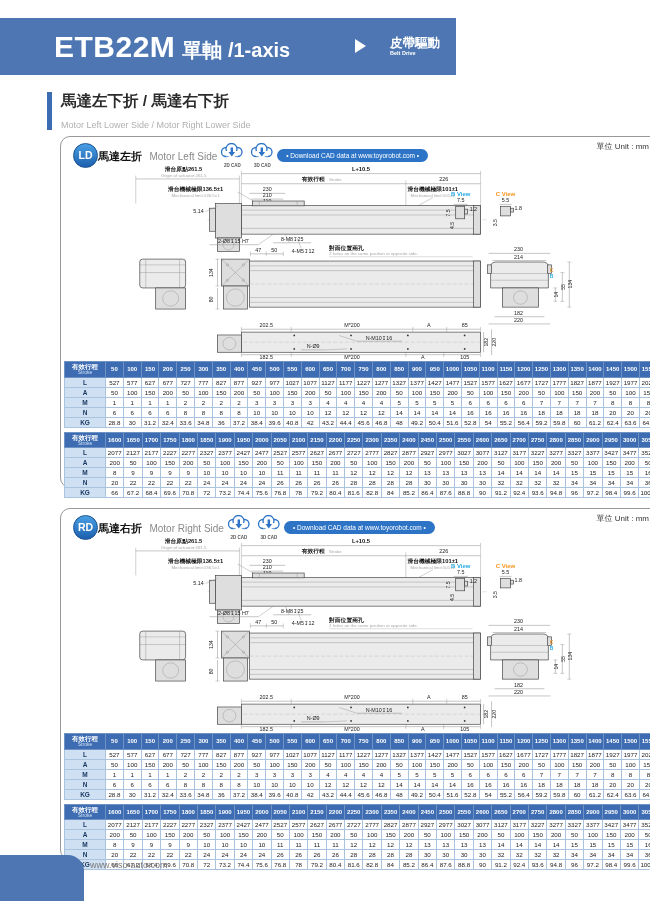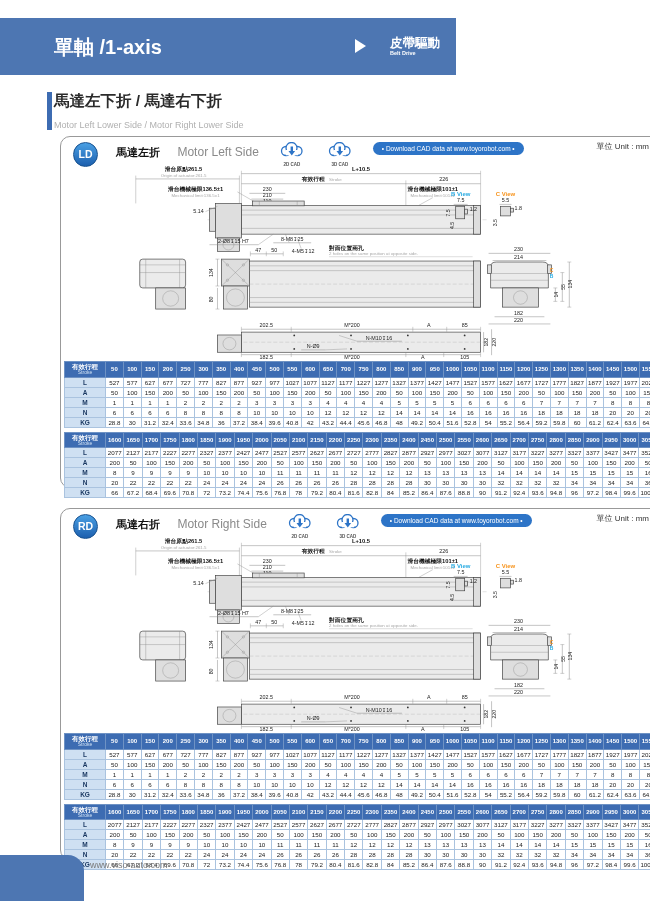--- a/index.html
+++ b/index.html
@@ -9,31 +9,31 @@
   .band{position:absolute;top:18px;left:0;width:456px;height:57px;background:#4d76b2}
   .band-title{position:absolute;left:54px;top:50%;transform:translateY(-50%);color:#fff;display:flex;align-items:baseline;gap:7px;white-space:nowrap}
   .band-title .model{font-size:30px;font-weight:bold;letter-spacing:.5px}
   .band-title .axis{font-size:20px;font-weight:bold}
   .drive{position:absolute;right:16px;top:50%;transform:translateY(-50%);display:flex;align-items:center;gap:24px;color:#fff}
   .drive .tri{width:0;height:0;border-left:11px solid #fff;border-top:7px solid transparent;border-bottom:7px solid transparent}
   .drive .cn{font-size:12.5px;font-weight:bold;line-height:1.1}
   .drive .en{font-size:5.5px;font-weight:bold;line-height:1.1}
 
   
-  .section{position:absolute;top:92px;left:47px;border-left:5px solid #3d6cb2;padding-left:2px}
+  .section{position:absolute;top:92px;left:47px;border-left:5px solid #3d6cb2;padding-left:9px}
   .section .t{font-size:15.5px;font-weight:bold;color:#2b2b2b;line-height:1.15}
   .section .s{font-size:9px;color:#b0b0b0;margin-top:10px}
 
   
   .panel{position:absolute;left:60px;width:602px;height:352px;border:1.5px solid #999;border-radius:10px;background:#fff;box-sizing:border-box}
   .unit{position:absolute;top:4px;right:12px;font-size:8px;color:#333}
-  .phead{position:absolute;top:5px;left:12px;display:flex;align-items:flex-start;gap:18px;height:26px}
+  .phead{position:absolute;top:5px;left:12px;display:flex;align-items:center;gap:0;height:26px}
   .badge{width:23px;height:23px;border-radius:50%;background:linear-gradient(#4aa0e4,#1c5fae);border:1px solid #17518f;color:#fff;font-size:10.5px;font-weight:bold;text-align:center;line-height:23px}
   .ptit .cn{font-size:11px;font-weight:bold;color:#111}
-  .ptit .en{font-size:12px;color:#8a8a8a;margin-left:13px}
+  .ptit .en{font-size:10px;color:#8a8a8a;margin-left:3px}
   .cad{display:flex;flex-direction:column;align-items:center;width:30px}
   .cad .clabel{font-size:4.5px;font-weight:bold;color:#555;margin-top:1px}
   .pill{background:#2d74c7;color:#fff;font-size:6.5px;padding:3px 9px;border-radius:9px;white-space:nowrap}
   .draw{position:absolute;top:28px;left:1px;width:598px;height:194px}
   .tables{position:absolute;left:3px;right:3px;top:224px}
 
   
   .stk{width:100%;border-collapse:collapse;table-layout:fixed;margin-bottom:4px}
   .stk th{background:#3d6cb2;color:#fff;font-size:6px;font-weight:bold;border:.5px solid #6e92c4;padding:1px 0;text-align:center;overflow:hidden}
   .stk th.corner{width:40px;line-height:1.1}
@@ -61,20 +61,21 @@
   text.sv-bl{font:bold 5px "Liberation Sans",sans-serif;fill:#29abe2;text-anchor:start}
   text.sv-cl2{font:bold 5px "Liberation Sans",sans-serif;fill:#f7941d;text-anchor:start}
   .cloudp{fill:#fff;stroke:#2d74c7;stroke-width:1.3}
   .clouda{fill:#2d74c7}
 </style>
 </head>
 <body>
 
 <div class="band">
   <div class="band-title">
+    <span class="model">ETB22M</span>
     <span class="axis">單軸 /1-axis</span>
   </div>
   <div class="drive">
     <span class="tri"></span>
     <span>
       <div class="cn">皮帶驅動</div>
       <div class="en">Belt Drive</div>
     </span>
   </div>
 </div>

